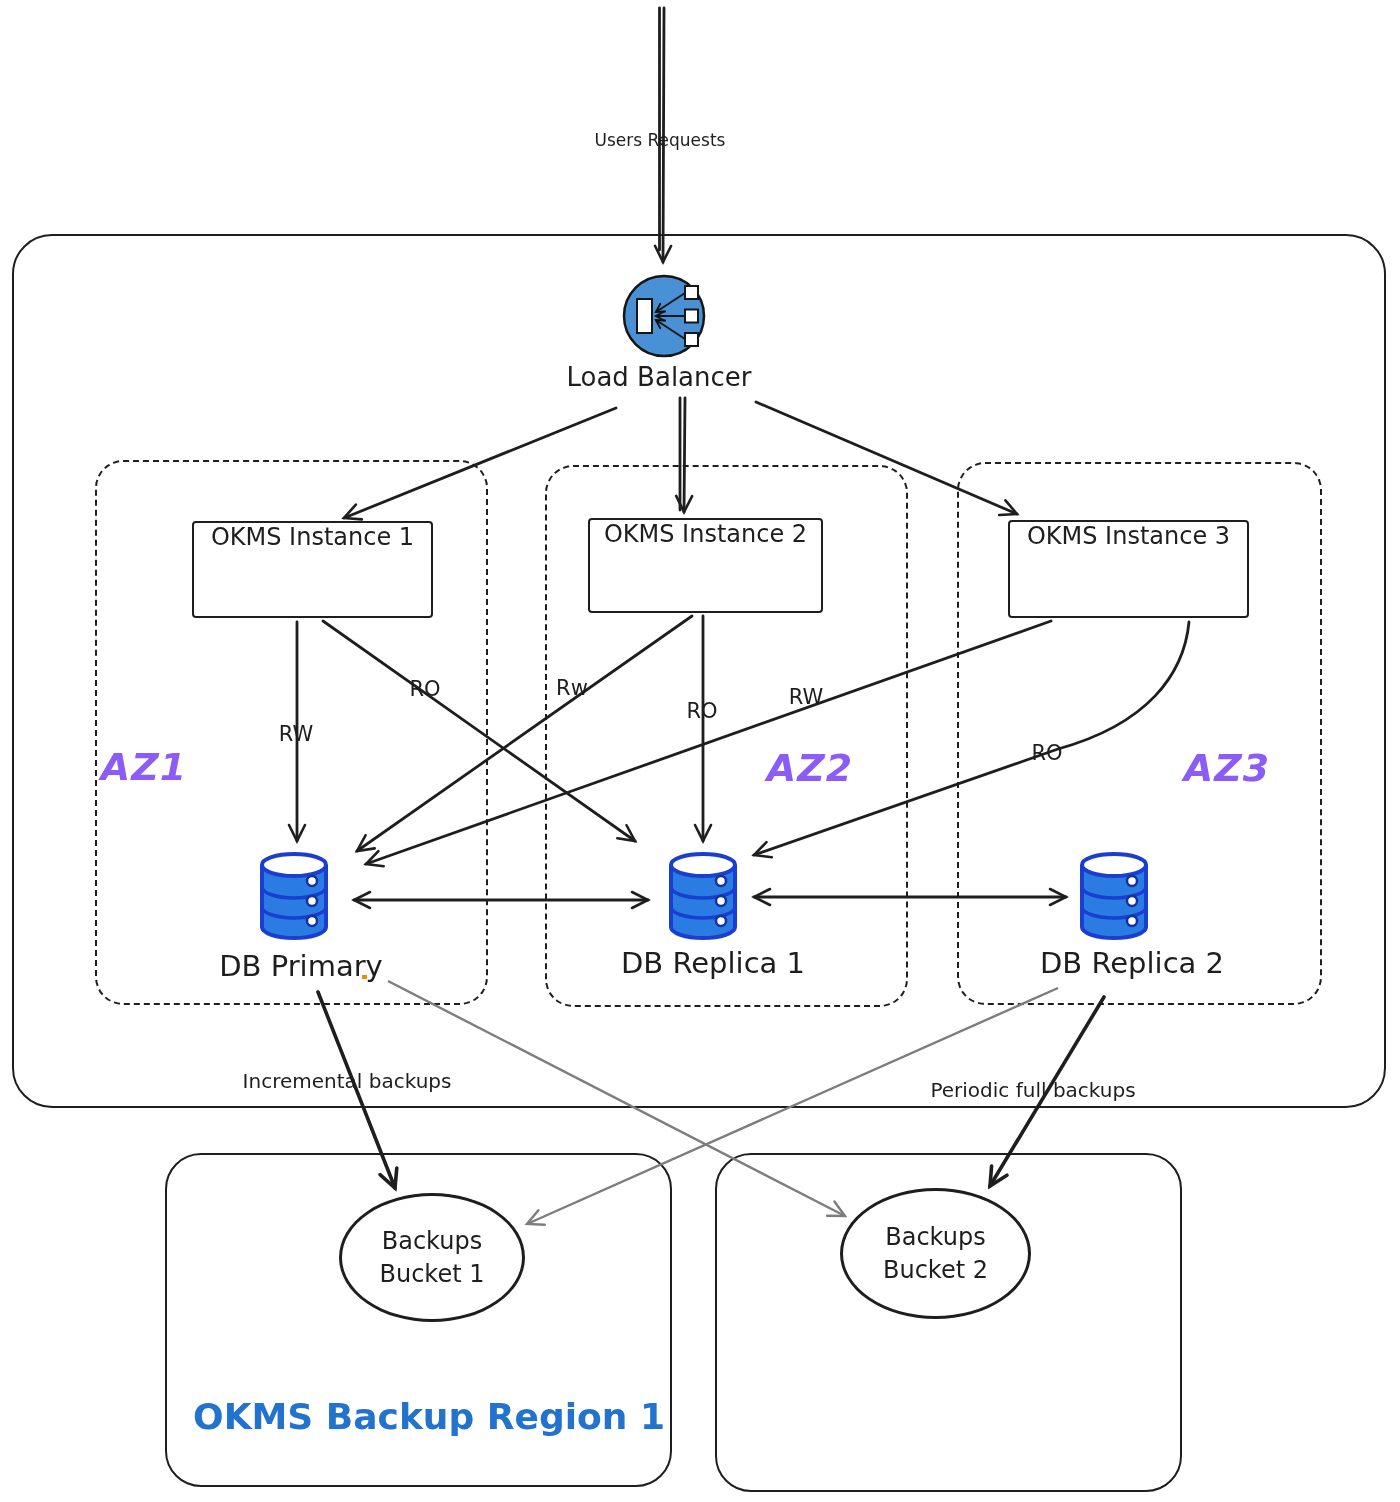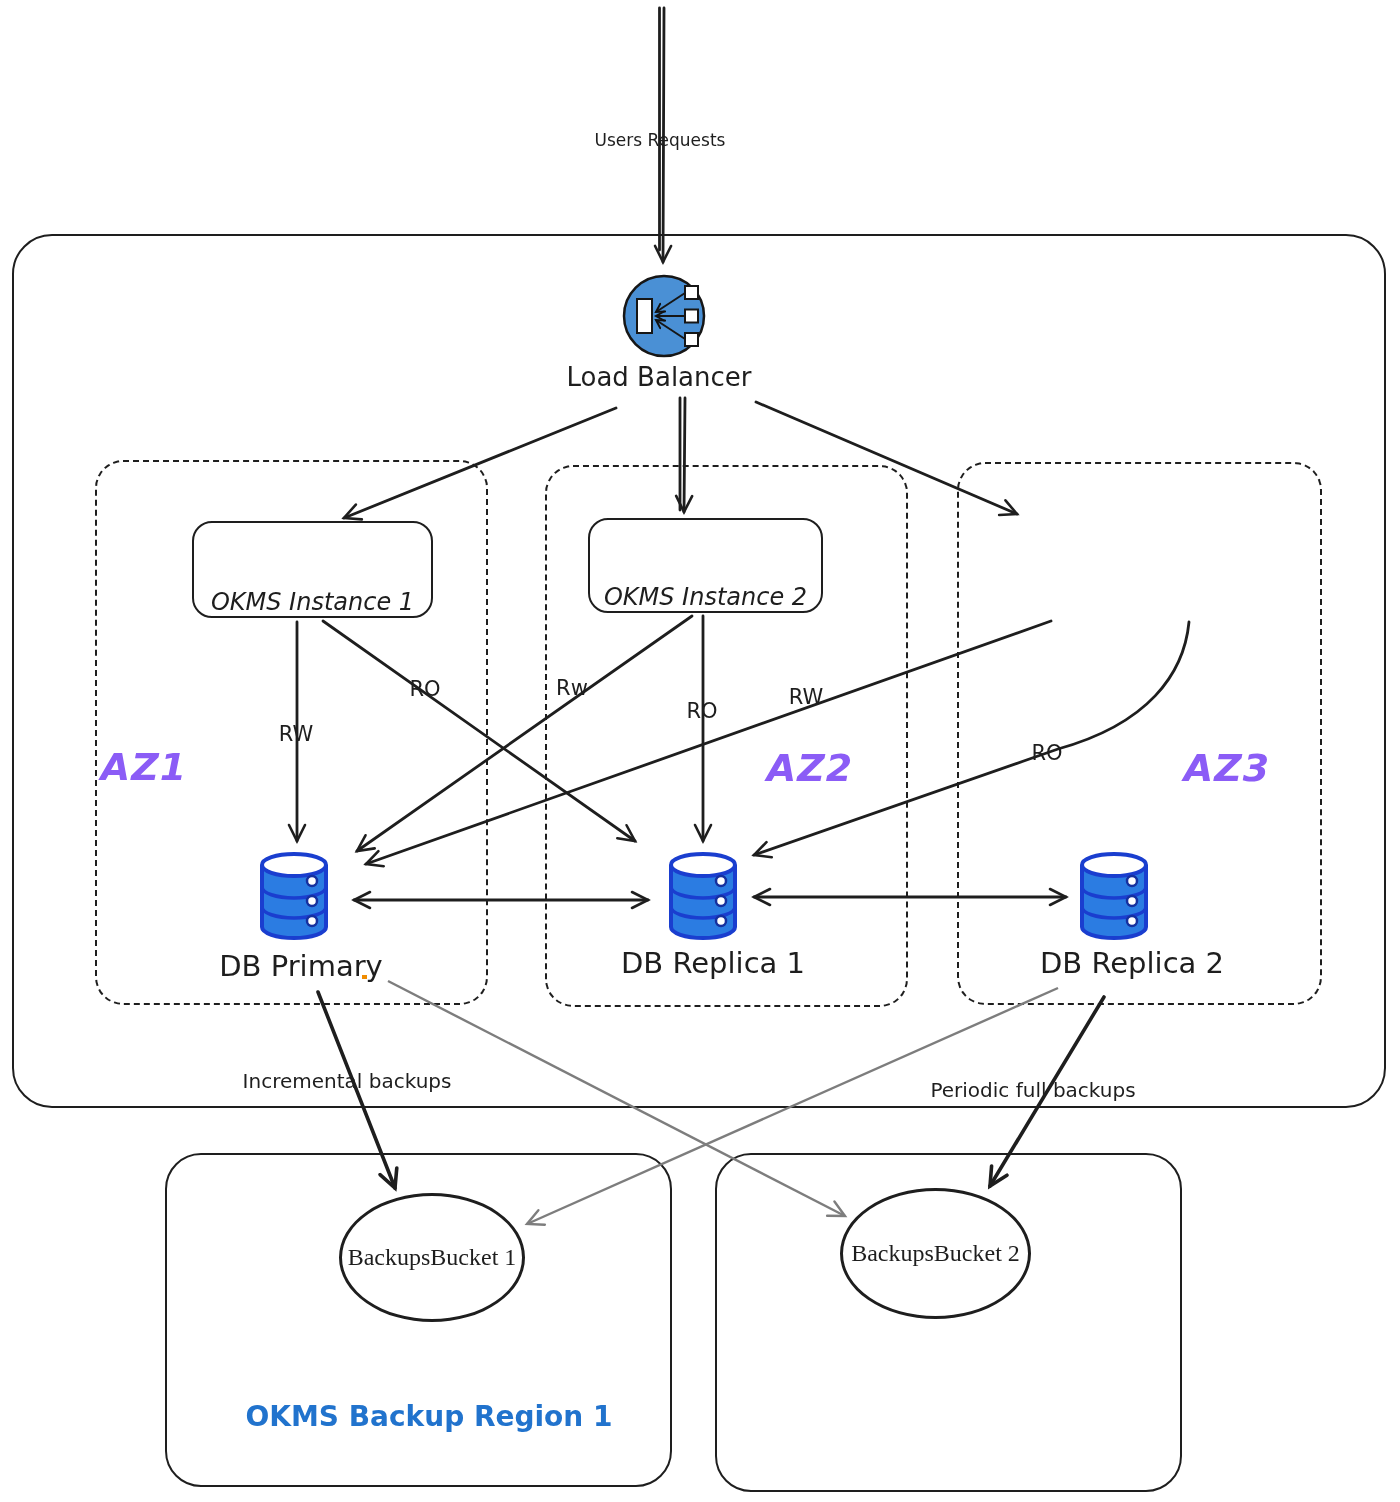--- a/index.html
+++ b/index.html
@@ -3,33 +3,33 @@
 <meta charset="utf-8">
 <style>
   html,body{margin:0;padding:0;background:#ffffff;}
   .canvas{position:relative;width:1400px;height:1502px;background:#fff;overflow:hidden;
           font-family:"DejaVu Sans","Liberation Sans",sans-serif;color:#1e1e1e;}
   .canvas *{box-sizing:border-box;}
   .lyr{position:absolute;left:0;top:0;}
   
   .box{position:absolute;border:2.5px solid #1e1e1e;border-radius:40px;background:transparent;}
   .azbox{position:absolute;border:2.5px dashed #1e1e1e;border-radius:28px;background:transparent;}
-  .node{position:absolute;border:2.5px solid #1e1e1e;border-radius:20px;display:flex;
-        align-items:flex-end;justify-content:center;font-size:24px;background:#fff0;font-style:italic;}
+  .node{position:absolute;border:2.5px solid #1e1e1e;border-radius:4px;display:flex;
+        align-items:flex-start;justify-content:center;font-size:24px;background:#fff0;}
   .ellipse{position:absolute;border:3px solid #1e1e1e;border-radius:50%;display:flex;
-           flex-direction:row;align-items:center;justify-content:center;font-size:24px;line-height:1.35;font-family:Liberation Serif, serif;}
+           flex-direction:column;align-items:center;justify-content:center;font-size:24px;line-height:1.35;}
   
   .t{position:absolute;transform:translate(-50%,-50%);white-space:nowrap;}
   .edge{font-size:21px;}
   .az{font-size:38px;font-style:italic;font-weight:600;color:#8b5cf6;letter-spacing:1px;}
   .blue{color:#2173cd;font-weight:600;}
   .dblabel{font-size:29px;}
   .small{font-size:20px;}
   .big{font-size:35px;}
-  .region-label{font-size:28px;}
+  .region-label{font-size:36px;}
   .dot{position:absolute;width:5px;height:4px;background:#f08c00;}
   svg{position:absolute;left:0;top:0;}
   .stroke{stroke:#1e1e1e;stroke-width:2.8;fill:none;stroke-linecap:round;}
   .thick{stroke-width:3.6;}
   .gray{stroke:#7d7d7d;stroke-width:2.4;}
 </style>
 </head>
 <body>
 
 <div class="canvas">
@@ -39,20 +39,23 @@
   <div class="azbox" style="left:545px;top:465px;width:363px;height:542px;"></div>
   <div class="azbox" style="left:957px;top:462px;width:365px;height:543px;"></div>
   <div class="box" style="left:165px;top:1153px;width:507px;height:334px;border-radius:36px;"></div>
   <div class="box" style="left:715px;top:1153px;width:467px;height:339px;border-radius:36px;"></div>
 
   <div class="node" style="left:192px;top:521px;width:241px;height:97px;">
     <span>OKMS Instance 1</span>
   </div>
   <div class="node" style="left:588px;top:518px;width:235px;height:95px;">
     <span>OKMS Instance 2</span>
+  </div>
+  <div class="node" style="left:1008px;top:520px;width:241px;height:98px;">
+    <span>OKMS Instance 3</span>
   </div>
 
   <div class="ellipse" style="left:339px;top:1193px;width:186px;height:129px;">
     <span>Backups</span>
     <span>Bucket 1</span>
   </div>
   <div class="ellipse" style="left:840px;top:1188px;width:191px;height:131px;">
     <span>Backups</span>
     <span>Bucket 2</span>
   </div>

